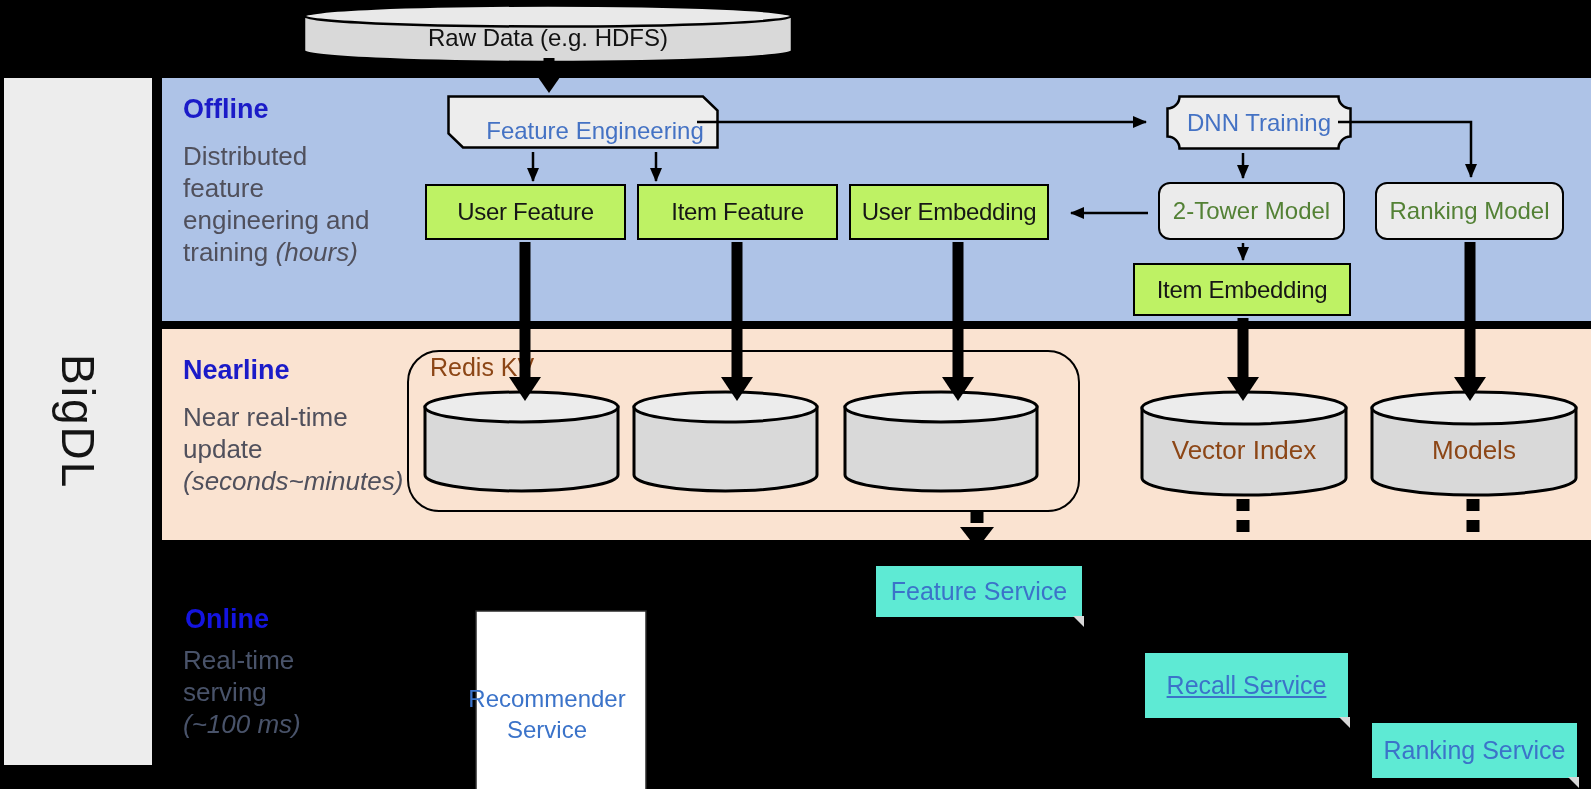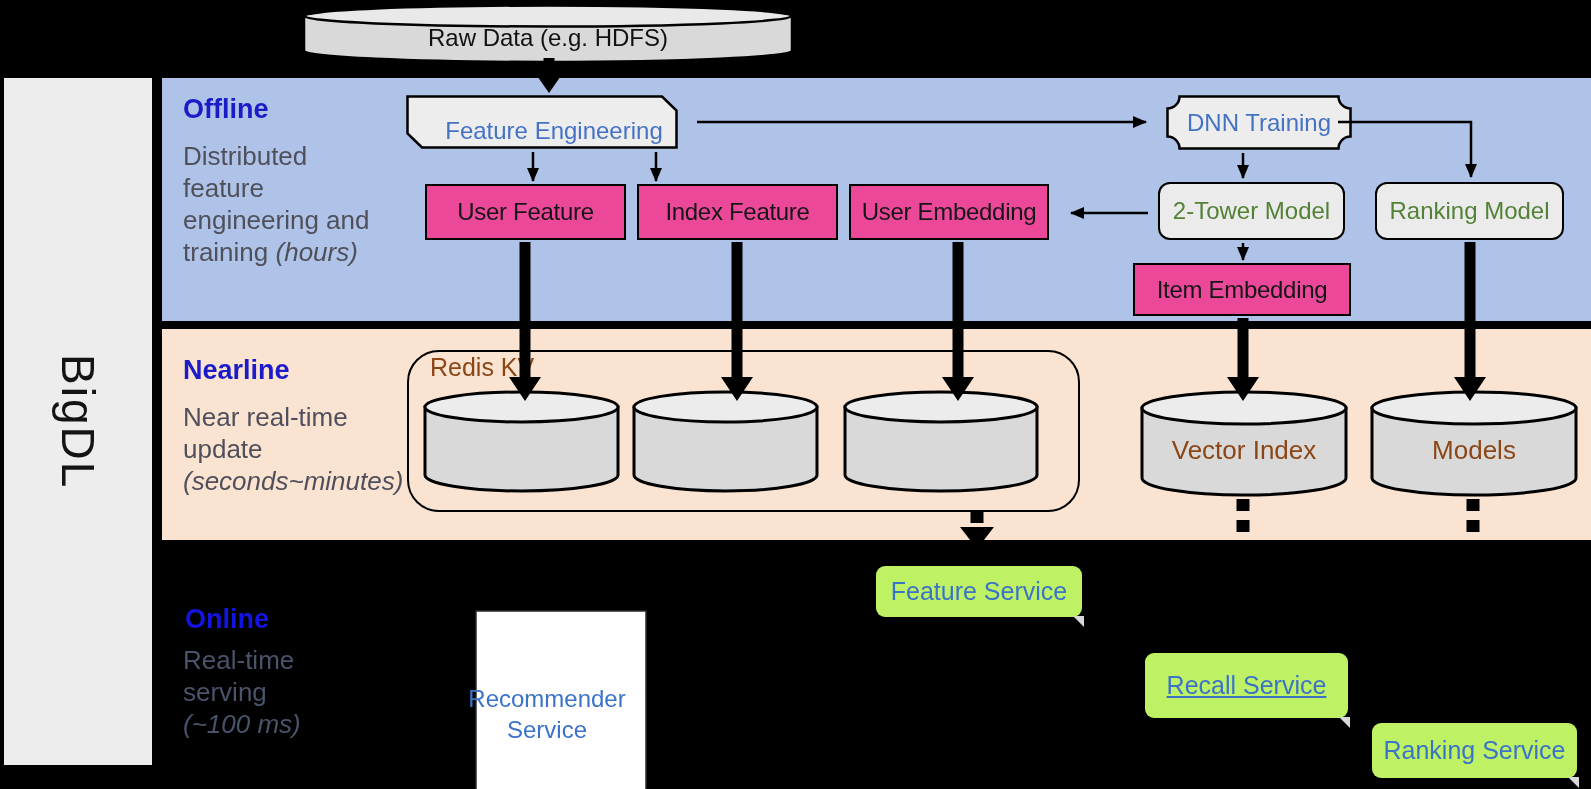--- a/index.html
+++ b/index.html
@@ -17,38 +17,38 @@
   .band-nearline{left:162px;top:329px;width:1429px;height:211px;background:#FAE3D1;}
 
   
   .sec-title{font-size:27px;font-weight:bold;color:#1B1BC8;}
   .sec-title-online{color:#1414E0;}
   .sec-sub{font-size:26px;line-height:32px;color:#50505C;}
   .sec-sub-online{color:#49536A;}
   .it{font-style:italic;}
 
   
-  .graybox{background:#ec4899;border:2.5px solid #000;display:flex;align-items:center;
+  .graybox{background:#bef264;border:2.5px solid #000;display:flex;align-items:center;
            justify-content:center;font-size:24px;color:#161616;letter-spacing:-0.3px;box-sizing:border-box;}
   .modelbox{background:#EBEBEB;border:2.5px solid #000;border-radius:12px;display:flex;
             align-items:center;justify-content:center;font-size:24px;color:#538135;box-sizing:border-box;}
   .shapebox{display:flex;align-items:center;justify-content:center;}
   .shapebox svg{position:absolute;inset:0;}
   .shapelabel{position:relative;font-size:24px;color:#4472C4;}
 
   .redis-frame{left:407px;top:350px;width:673px;height:162px;border:2.5px solid #000;
                border-radius:32px;box-sizing:border-box;}
   .db-label{font-size:25px;color:#8C4616;}
   .cyl{display:flex;align-items:center;justify-content:center;}
   .cyl svg{position:absolute;inset:0;}
   .cyl .db-label{position:relative;padding-top:12px;}
 
   
-  .svcbox{background:#bef264;display:flex;align-items:center;justify-content:center;
-          font-size:25px;color:#3B73C9;border-radius:9px;}
+  .svcbox{background:#5eead4;display:flex;align-items:center;justify-content:center;
+          font-size:25px;color:#3B73C9;}
   .fold-mark{position:absolute;right:-2px;bottom:-10px;width:0;height:0;
              border-top:11px solid #D8D8D8;border-left:11px solid transparent;}
   .doc-label{position:relative;width:160px;text-align:center;font-size:24px;
              color:#3B73C9;line-height:31px;}
 
   svg.overlay{position:absolute;inset:0;z-index:6;pointer-events:none;}
   .z2{z-index:2;} .z3{z-index:3;}
 </style>
 </head>
 <body>
@@ -81,39 +81,39 @@
     <span>Near real-time update</span>
     <span class="it">(seconds~minutes)</span>
   </div>
 
   <div class="abs sec-title sec-title-online" style="left:185px;top:604px;">Online</div>
   <div class="abs sec-sub sec-sub-online" style="left:183px;top:644px;width:150px;">
     <span>Real-time serving</span>
     <span class="it">(~100 ms)</span>
   </div>
 
-  <div class="abs shapebox z2" style="left:406px;top:95px;width:272px;height:72px;padding-left:12px;">
+  <div class="abs shapebox z2" style="left:447px;top:95px;width:272px;height:72px;padding-left:12px;">
     <svg width="272" height="54" viewBox="0 0 272 54">
       <path d="M1.5,1.5 H256 L270.5,15.5 V52.5 H16 L1.5,38.5 Z" fill="#EDEDED" stroke="#000" stroke-width="2.5"></path>
     </svg>
     <span class="shapelabel">Feature Engineering</span>
   </div>
 
   <div class="abs shapebox z2" style="left:1151px;top:95px;width:186px;height:55px;margin-left:15px;">
     <svg width="186" height="55" viewBox="0 0 186 55">
       <path d="M13.5,1.5 H172.5 A12,12 0 0 0 184.5,13.5 V41.5 A12,12 0 0 0 172.5,53.5 H13.5 A12,12 0 0 0 1.5,41.5 V13.5 A12,12 0 0 0 13.5,1.5 Z" fill="#EDEDED" stroke="#000" stroke-width="2.5"></path>
     </svg>
     <span class="shapelabel">DNN Training</span>
   </div>
 
   <div class="abs graybox z2" style="left:425px;top:184px;width:201px;height:56px;">
     <span>User Feature</span>
   </div>
   <div class="abs graybox z2" style="left:637px;top:184px;width:201px;height:56px;">
-    <span>Index Feature</span>
+    <span>Item Feature</span>
   </div>
   <div class="abs graybox z2" style="left:849px;top:184px;width:200px;height:56px;">
     <span>User Embedding</span>
   </div>
   <div class="abs graybox z2" style="left:1133px;top:263px;width:218px;height:53px;">
     <span>Item Embedding</span>
   </div>
 
   <div class="abs modelbox z2" style="left:1150px;top:182px;width:187px;height:58px;margin-left:8px;">
     <span>2-Tower Model</span>

